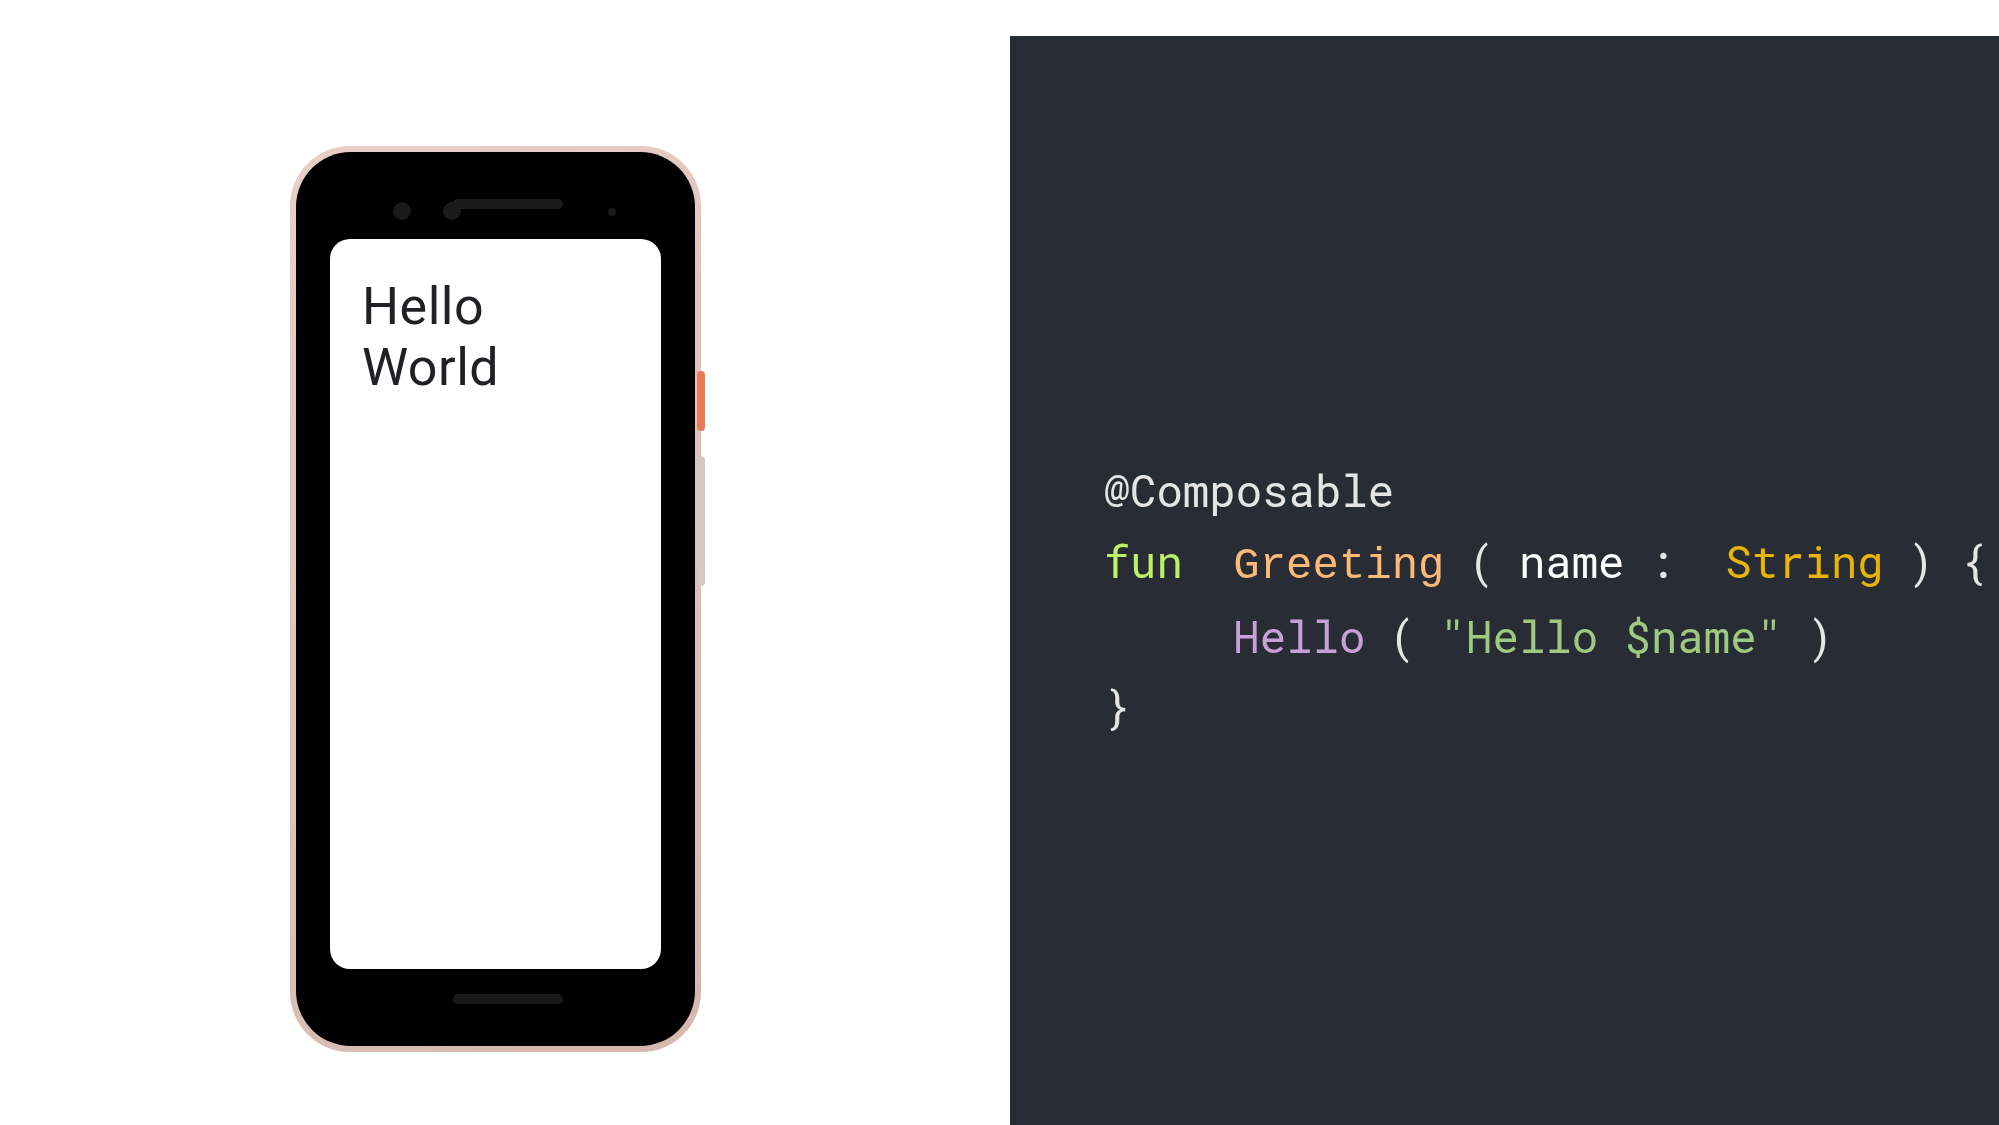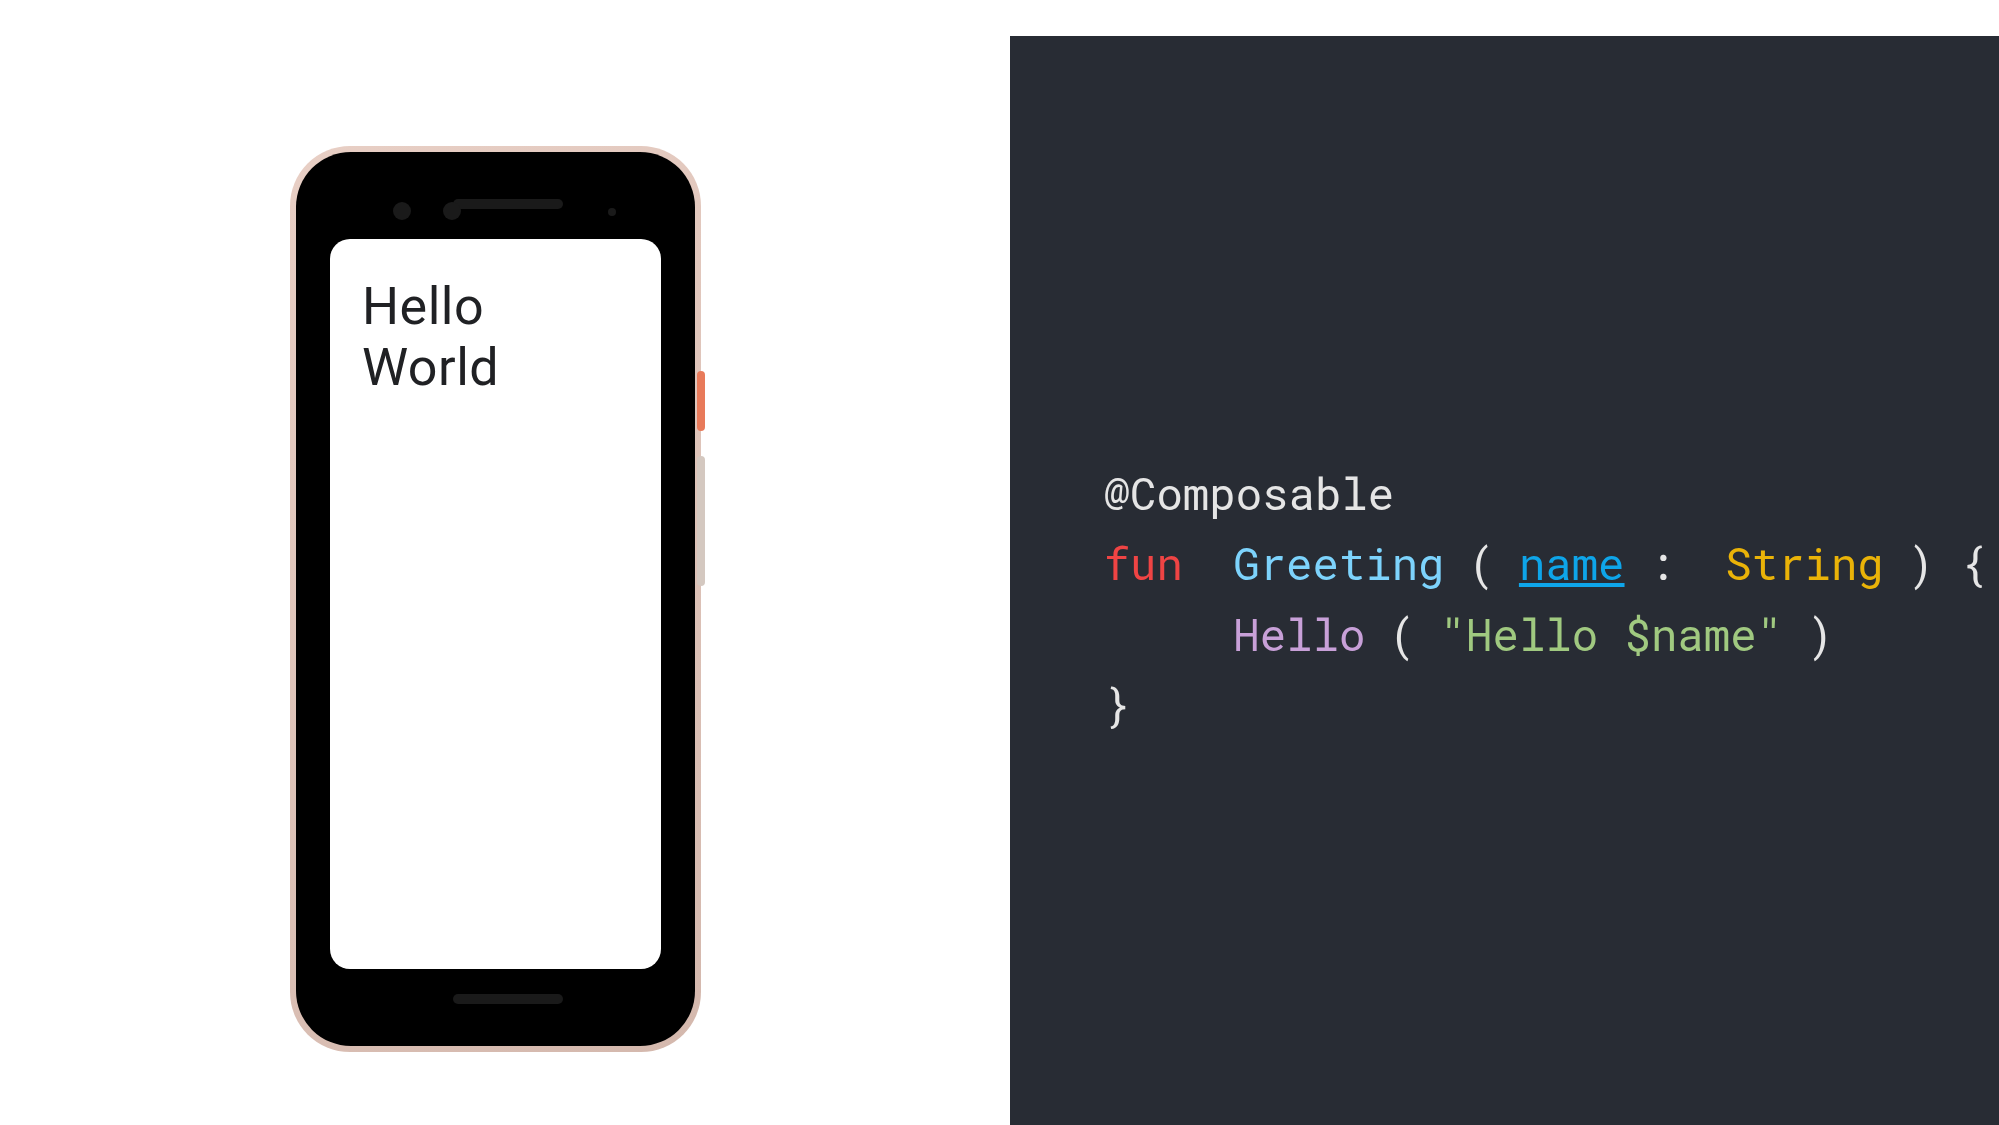--- a/index.html
+++ b/index.html
@@ -127,24 +127,24 @@
       letter-spacing: 0.5px;
     }
     
     .code-block {
       font-family: 'Roboto Mono', 'Courier New', monospace;
       font-size: 44px;
       line-height: 1.6;
       white-space: pre;
     }
     .tok-annotation { color: #e5e5e5; }
-    .tok-keyword { color: #ef4444; }
-    .tok-funcname { color: #7dd3fc; }
+    .tok-keyword { color: #bef264; }
+    .tok-funcname { color: #fdba74; font-family: Liberation Mono, monospace; }
     .tok-punct { color: #e6e6e6; }
-    .tok-param { color: #0ea5e9; text-decoration: underline; }
+    .tok-param { color: #ffffff; }
     .tok-type { color: #eab308; }
     .tok-call { color: #c8a0d8; }
     .tok-string { color: #a0c980; }
     .tok-default { color: #e6e6e6; }
   </style>
 </head>
 <body>
 
 <div class="left-panel">
   <div class="phone">

